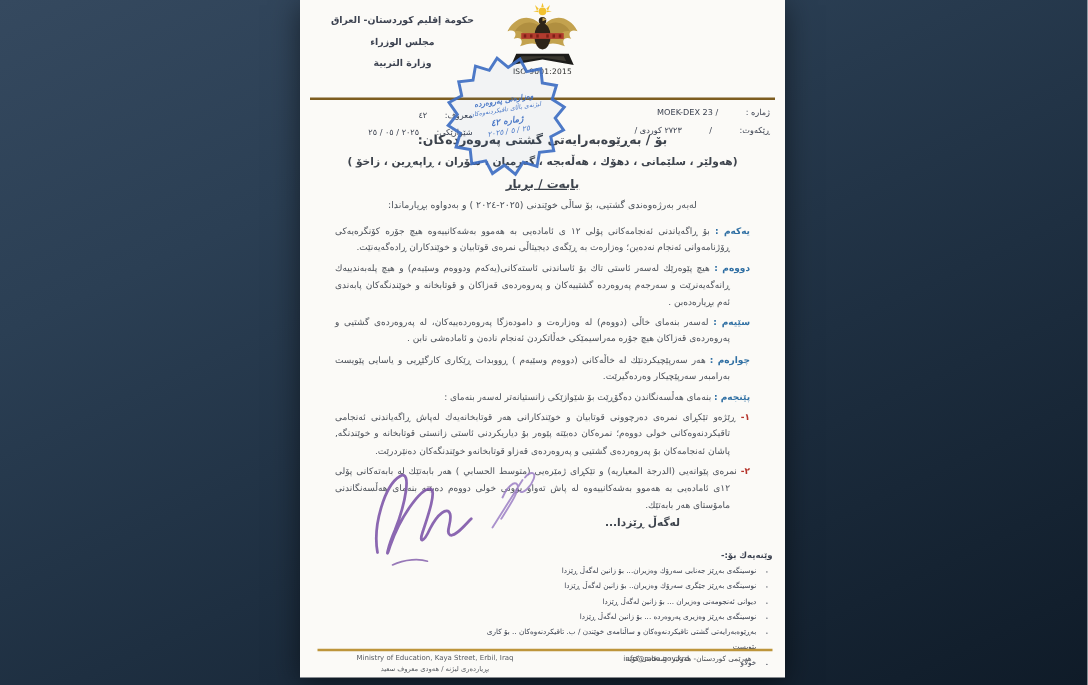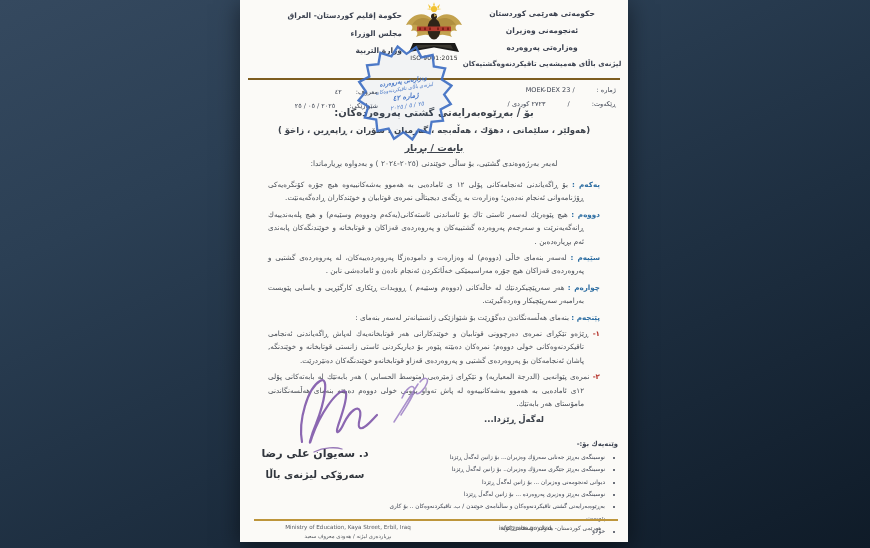--- a/index.html
+++ b/index.html
@@ -10,21 +10,21 @@
     position:relative;
   }
   #page {
     position:absolute; left:240px; top:0; width:388px; height:542px;
     background:#fbfaf7; box-shadow:0 4px 22px rgba(0,0,0,.5);
   }
   
   .hdr-right { position:absolute; top:5px; right:4px; width:164px; text-align:center;
     font-size:7.5px; font-weight:bold; color:#3c4250; line-height:17px; direction:rtl; }
   .hdr-right div:last-child { font-size:7px; }
-  .hdr-left { position:absolute; top:7px; left:2px; width:160px; 
+  .hdr-left { position:absolute; top:7px; left:2px; width:160px; text-align:center;
     font-size:7.5px; font-weight:bold; color:#3c4250; line-height:17.5px; direction:rtl; }
   .emblem { position:absolute; top:2px; left:164px; width:60px; height:52px; }
   .iso { position:absolute; top:54px; left:150px; width:88px; text-align:center;
     font-size:6px; letter-spacing:.2px; color:#2b2b2b; }
   .rule-top { position:absolute; top:78px; left:8px; right:8px; height:2px; background:#7d5d20; }
   
   .stamp { position:absolute; top:44px; left:116px; width:98px; height:98px;
     transform:rotate(-9deg); opacity:.92; z-index:5; }
   .stamp svg { position:absolute; inset:0; }
   .stamp-text { position:absolute; inset:10px; display:flex; flex-direction:column;
@@ -75,26 +75,20 @@
   .footer-email { position:absolute; top:525px; left:240px; width:90px; text-align:center;
     font-size:5.8px; color:#4a4e54; }
   .footer-loc { position:absolute; top:525px; right:8px; width:138px; text-align:center;
     font-size:5.8px; color:#4a4e54; direction:rtl; }
 </style>
 </head>
 <body>
 
 <div id="page">
 
-  <div class="hdr-right">
-    <div>حكومەتی هەرێمی كوردستان</div>
-    <div>ئەنجومەنی وەزیران</div>
-    <div>وەزارەتی پەروەردە</div>
-    <div>لیژنەی باڵای هەمیشەیی  تاقیكردنەوەگشتیەكان</div>
-  </div>
   <div class="hdr-left">
     <div>حكومة إقليم كوردستان- العراق</div>
     <div>مجلس الوزراء</div>
     <div>وزارة التربية</div>
   </div>
 
   <div class="emblem">
     <svg viewBox="0 0 60 54" width="60" height="54">
 
       <g fill="#f2c230">
@@ -185,24 +179,20 @@
   </div>
 
   <div class="closing">لەگەڵ ڕێزدا...</div>
 
   <div class="sig-ink">
     <svg viewBox="0 0 165 110" width="165" height="110" fill="none" stroke-linecap="round">
       <path d="M20,82 C16,60 26,28 38,21 C48,15 42,44 34,64 C28,78 26,90 30,77 C38,54 54,31 62,31 C68,31 60,54 56,66 C53,75 57,74 62,63 C68,51 76,45 78,51 C80,57 74,66 78,68 C82,70 90,60 95,55" stroke="#7e57a8" stroke-width="2.2" opacity=".9"></path>
       <path d="M32,92 C42,87 54,87 60,89" stroke="#7e57a8" stroke-width="1.3" opacity=".8"></path>
       <path d="M120,38 C124,29 130,24 132,28 C134,32 126,44 119,55 M112,62 L136,24 M138,22 C142,17 147,17 145,23 C143,29 136,36 134,33" stroke="#9b7ec4" stroke-width="1.5" opacity=".85"></path>
     </svg>
-  </div>
-  <div class="sig-name">
-    <div class="nm">د. سەیوان علی رضا</div>
-    <div class="rl">سەرۆكی لیژنەی باڵا</div>
   </div>
 
   <div class="cc">
     <div class="cc-title">وێنەیەك بۆ:-</div>
     <ul>
       <li>نوسینگەی بەڕێز جەنابی سەرۆك وەزیران... بۆ زانین لەگەڵ ڕێزدا</li>
       <li>نوسینگەی بەڕێز جێگری سەرۆك وەزیران.. بۆ زانین لەگەڵ ڕێزدا</li>
       <li>دیوانی ئەنجومەنی وەزیران ... بۆ زانین لەگەڵ ڕێزدا</li>
       <li>نوسینگەی بەڕێز وەزیری پەروەردە ... بۆ زانین لەگەڵ ڕێزدا</li>
       <li>بەڕێوەبەرایەتی گشتی تاقیكردنەوەكان و ساڵنامەی خوێندن / ب. تاقیكردنەوەكان .. بۆ كاری پێویست</li>

